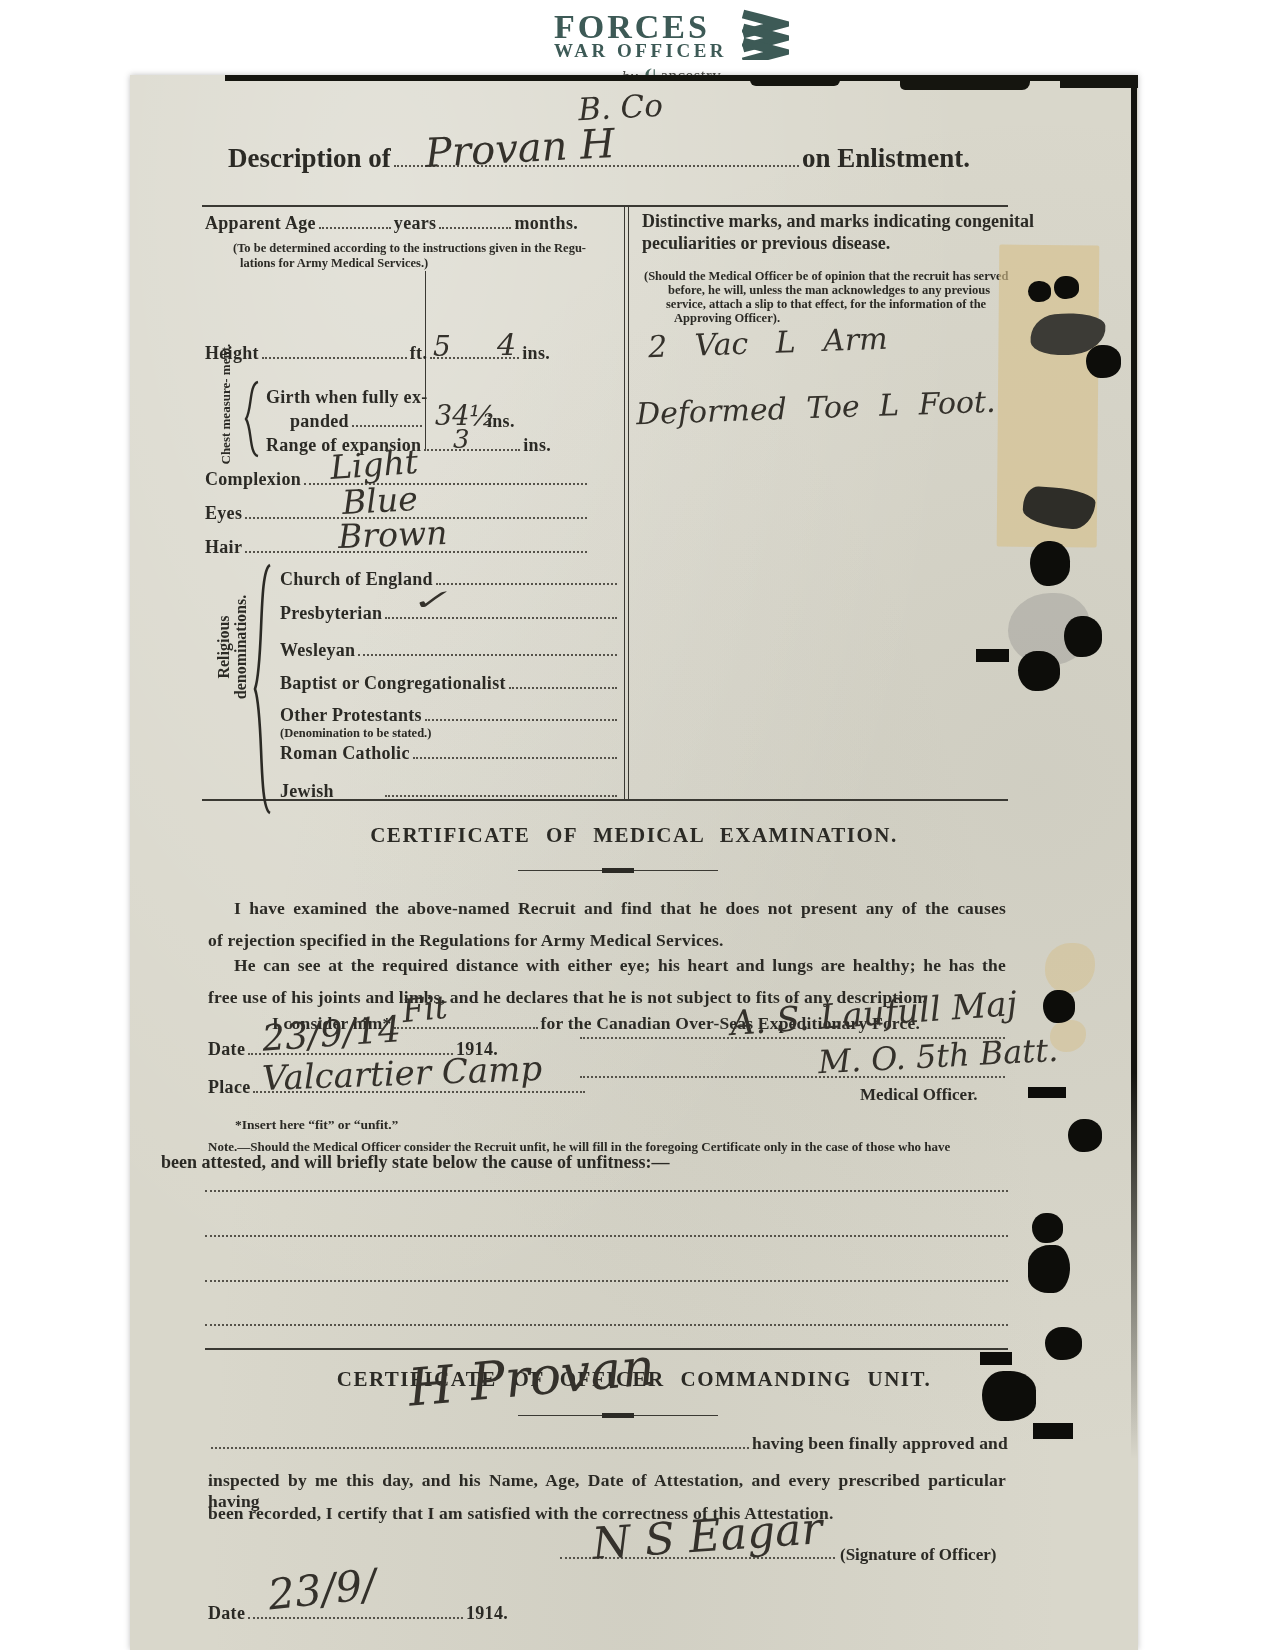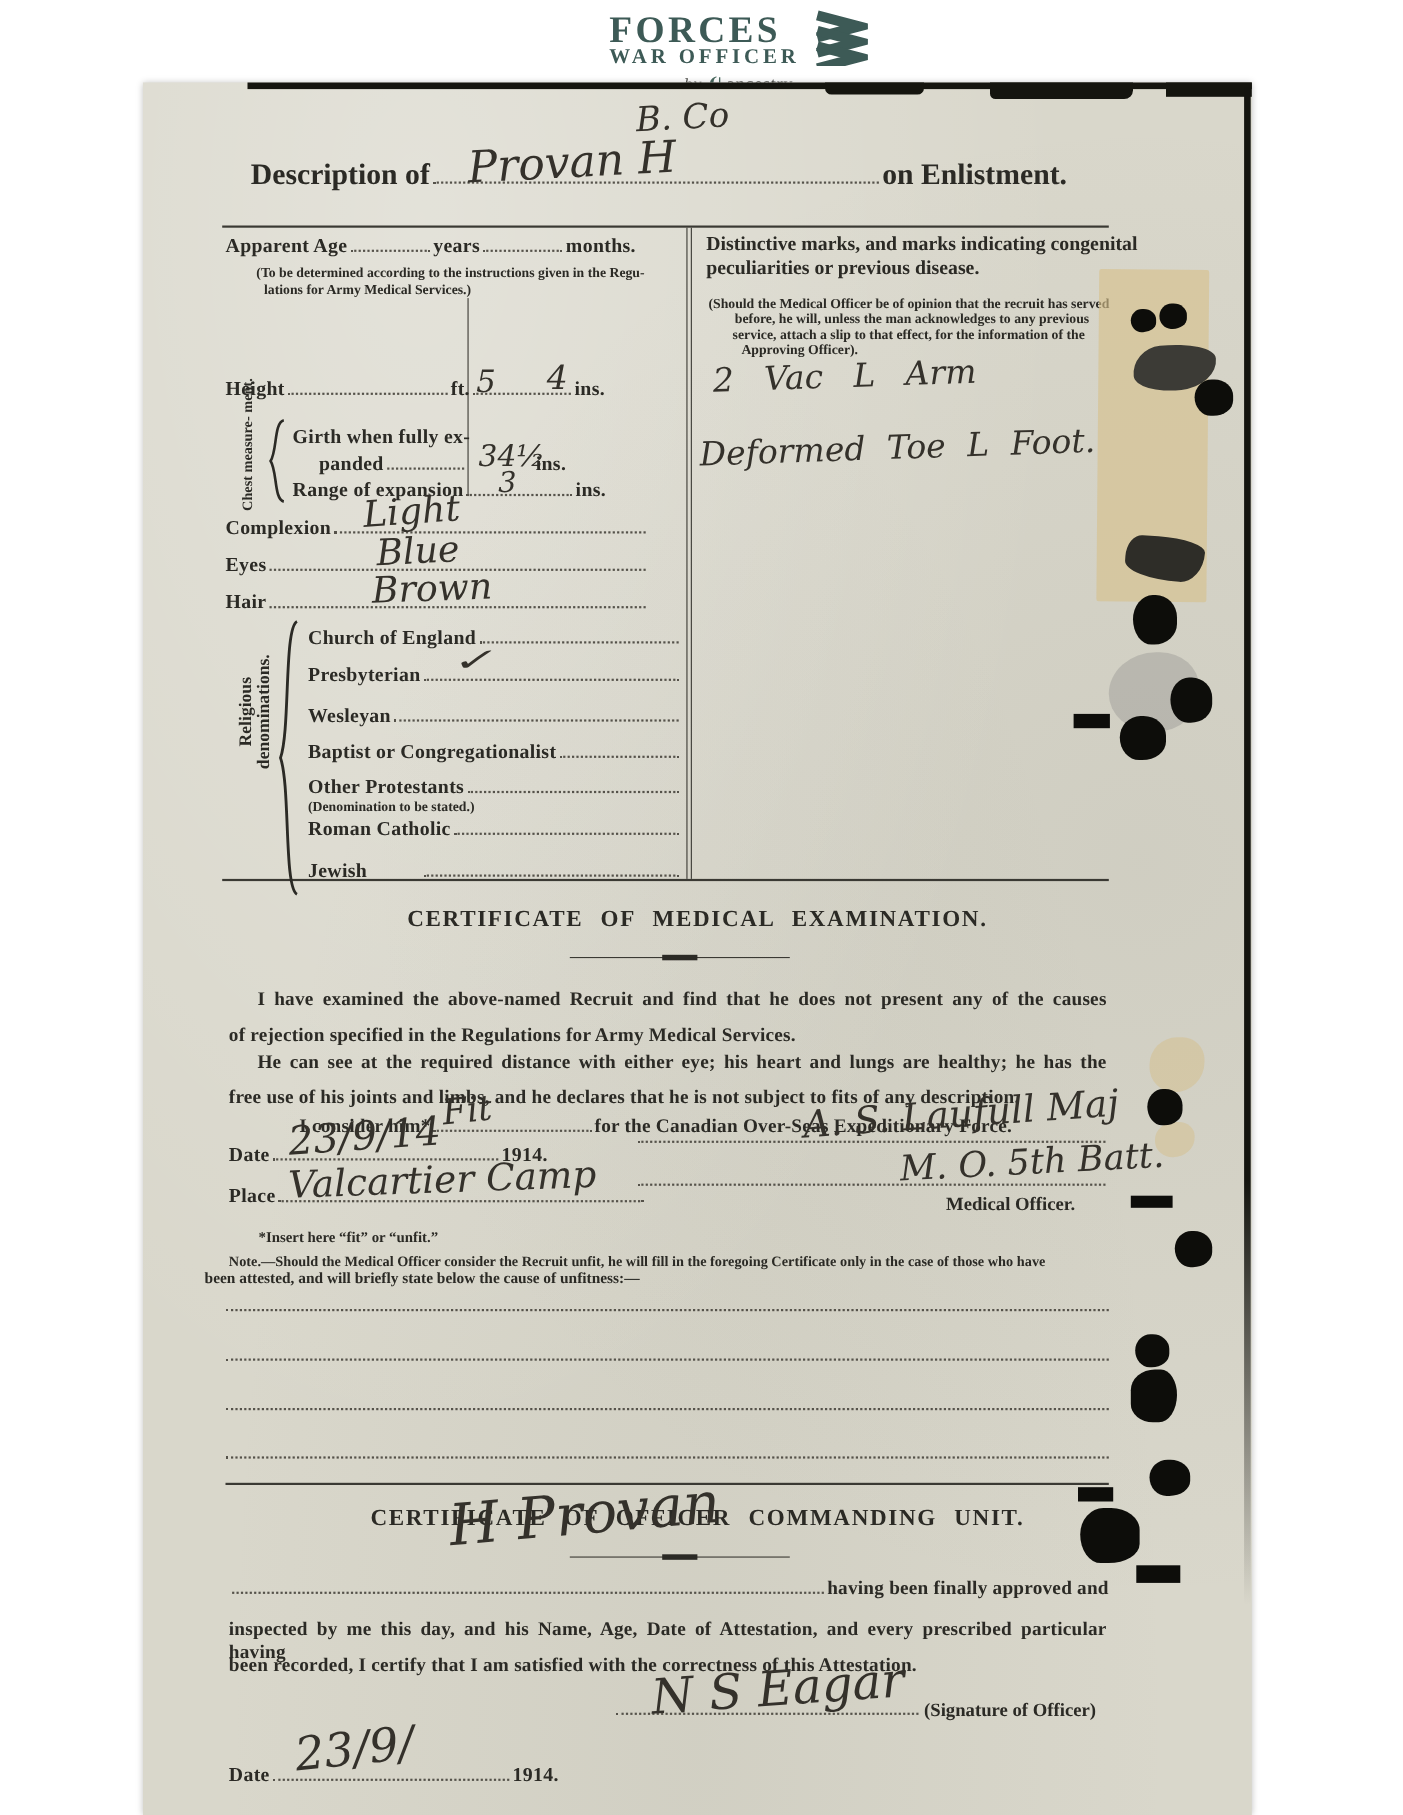--- a/index.html
+++ b/index.html
@@ -253,21 +253,21 @@
 
   <div class="abs dotline" style="left:450px;top:962px;width:425px;"></div>
   <div class="abs hw" style="left:600px;top:918px;font-size:34px;transform:rotate(-4deg);">A. S. Laufull Maj</div>
   <div class="abs dotline" style="left:450px;top:1001px;width:425px;"></div>
   <div class="abs hw" style="left:688px;top:962px;font-size:32px;transform:rotate(-3deg);">M. O. 5th Batt.</div>
   <div class="abs b" style="left:730px;top:1010px;font-size:17px;">Medical Officer.</div>
   <div class="bar" style="left:898px;top:1012px;width:38px;height:11px;"></div>
 
   <div class="abs small" style="left:105px;top:1042px;font-size:13.5px;">*Insert here “fit” or “unfit.”</div>
   <div class="abs small" style="left:78px;top:1064px;font-size:13px;">Note.—Should the Medical Officer consider the Recruit unfit, he will fill in the foregoing Certificate only in the case of those who have</div>
-  <div class="abs small" style="left:56px;top:1080px;font-size:14px;">been attested, and will briefly state below the cause of unfitness:—</div>
+  <div class="abs small" style="left:31px;top:1080px;font-size:18px;">been attested, and will briefly state below the cause of unfitness:—</div>
 
   <div class="abs dotline" style="left:75px;top:1115px;width:803px;"></div>
   <div class="abs dotline" style="left:75px;top:1160px;width:803px;"></div>
   <div class="abs dotline" style="left:75px;top:1205px;width:803px;"></div>
   <div class="abs dotline" style="left:75px;top:1249px;width:803px;"></div>
   <div class="abs solidline" style="left:75px;top:1273px;width:803px;"></div>
 
   <div class="blob" style="left:913px;top:915px;width:32px;height:33px;"></div>
   <div class="blob" style="left:938px;top:1044px;width:34px;height:33px;"></div>
   <div class="blob" style="left:902px;top:1138px;width:31px;height:30px;"></div>

